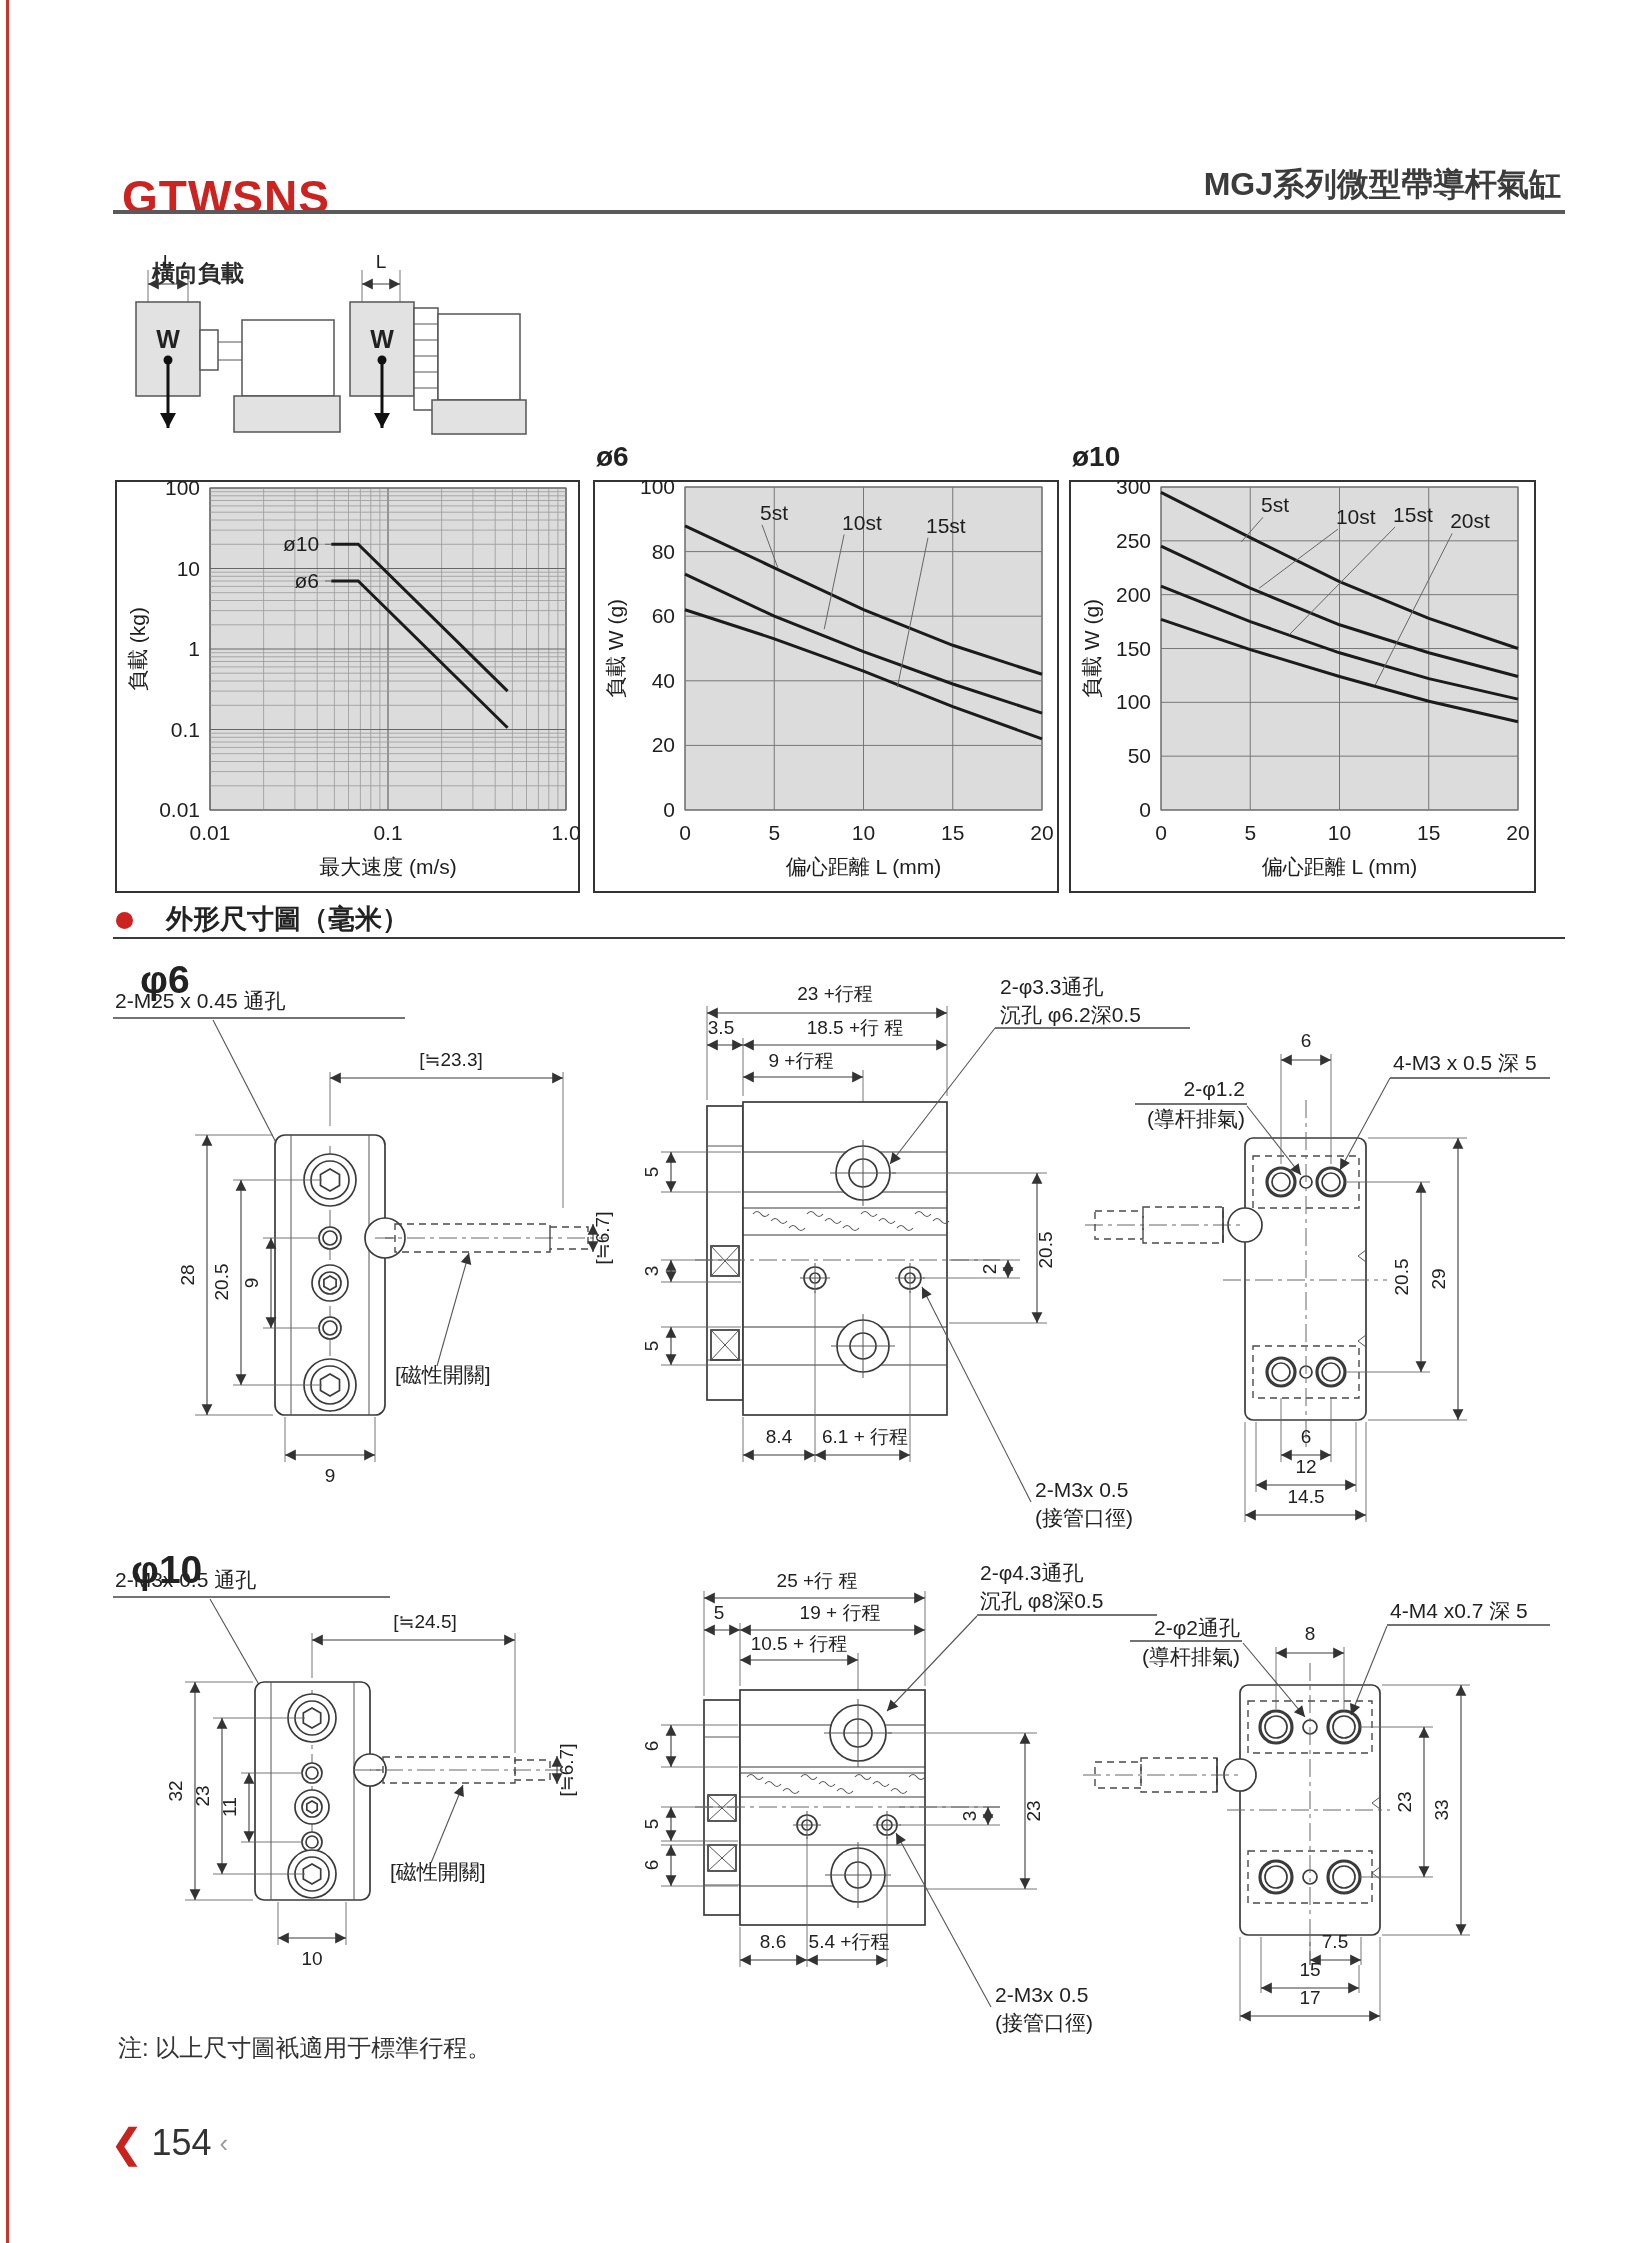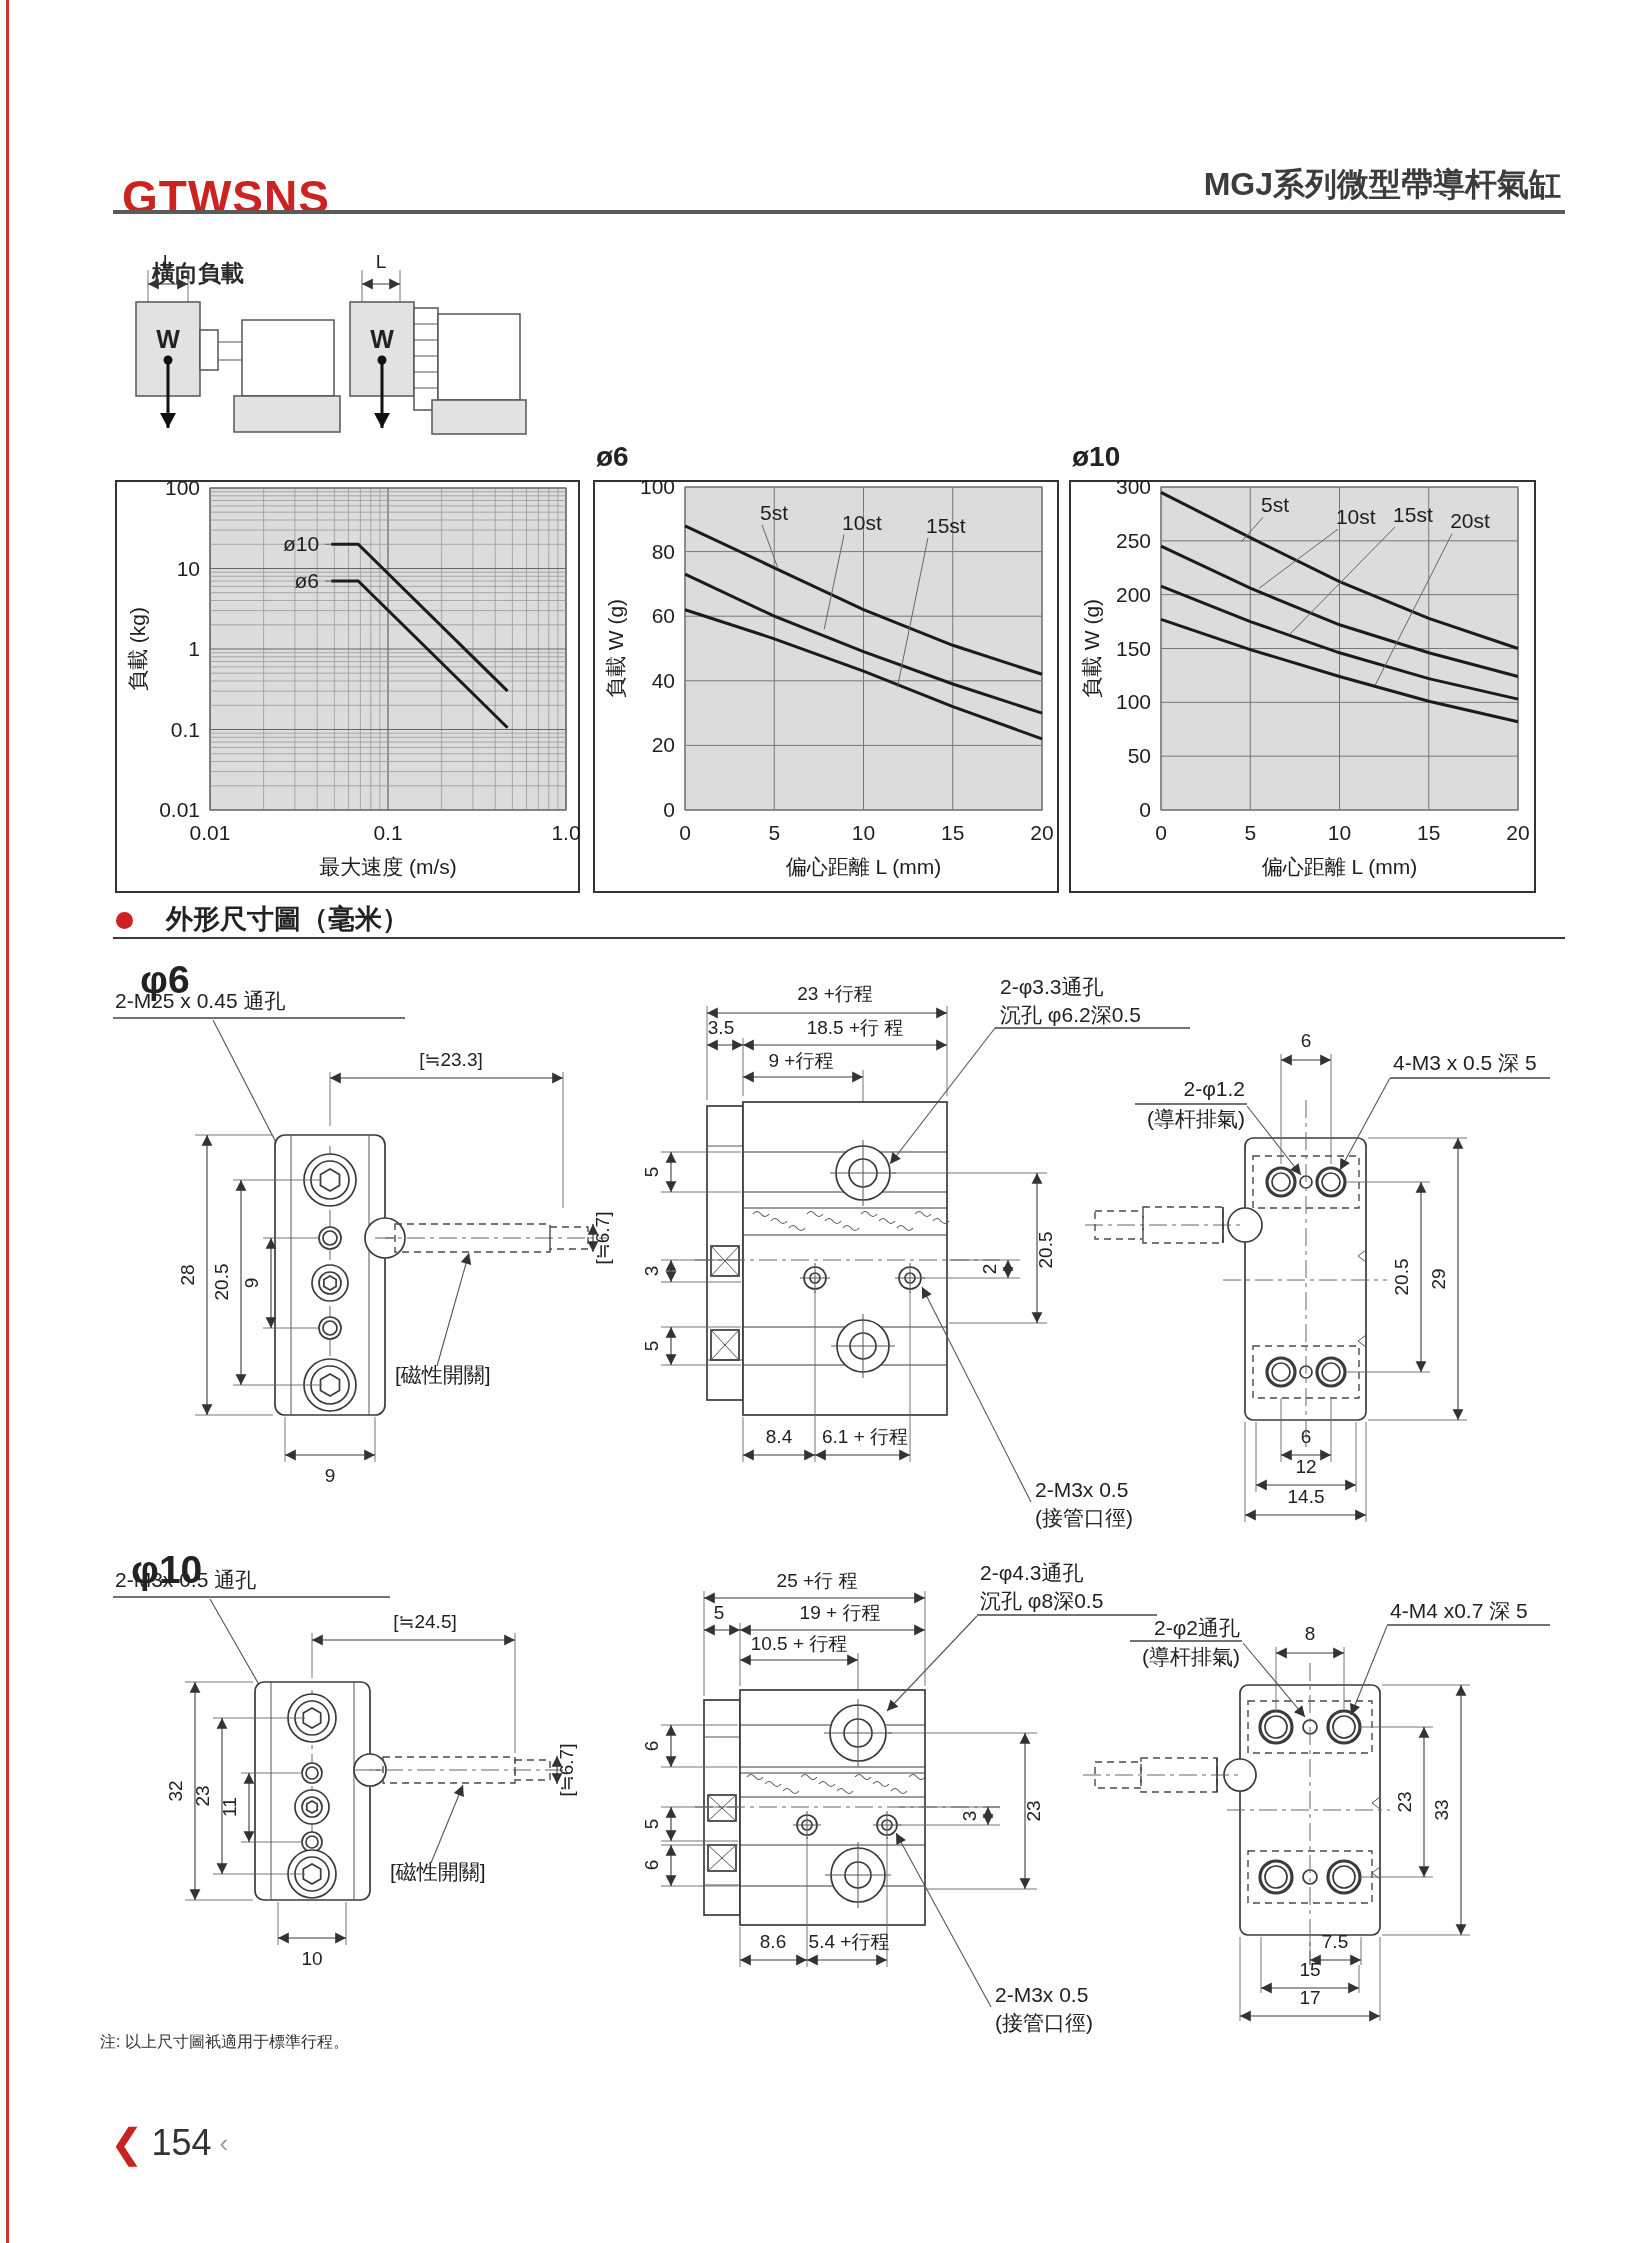--- a/index.html
+++ b/index.html
@@ -7,21 +7,21 @@
   .abs{position:absolute;}
   .brand{left:122px;top:150px;font-size:46px;font-weight:bold;letter-spacing:1px;color:#cc2320;font-stretch:condensed;margin-top:20px;}
   .htitle{right:88px;top:163px;font-size:32px;font-weight:bold;color:#3c3c3c;}
   .hrule{left:113px;top:210px;width:1452px;height:4px;background:#5a5a5a;}
   .loadtitle{left:152px;top:258px;font-size:23px;font-weight:bold;color:#2b2b2b;}
   .charttitle{font-size:28px;font-weight:bold;color:#222;}
   .sechead{left:142px;top:901px;font-size:27px;font-weight:bold;color:#222;margin-left:24px;}
   .secdot{left:116px;top:912px;width:17px;height:17px;border-radius:50%;background:#cc2320;}
   .secrule{left:113px;top:937px;width:1452px;height:2px;background:#3a3a3a;}
   .philabel{font-size:39px;font-weight:bold;color:#222;}
-  .note{left:100px;top:2032px;font-size:16px;color:#333;}
+  .note{left:118px;top:2032px;font-size:24px;color:#333;}
   .footer{left:110px;top:2122px;font-size:36px;color:#333;display:flex;align-items:center;gap:8px;}
   .footer .big{color:#c8241f;font-size:40px;font-weight:bold;line-height:1;}
   .footer .small{color:#9a9a9a;font-size:26px;}
   .redline{left:6px;top:0px;width:3px;height:2243px;background:#c9342c;}
   .chart{background:transparent;}
   .chart text{font-family:"Liberation Sans","DejaVu Sans",sans-serif;fill:#1e1e1e;}
   svg .of{fill:#fff;stroke:#3b3b3b;stroke-width:1.7;}
   svg .ofb{fill:#fff;stroke:#3b3b3b;stroke-width:3.2;}
   svg .o{fill:none;stroke:#3b3b3b;stroke-width:1.7;}
   svg .o1{stroke:#3b3b3b;stroke-width:1.1;}

